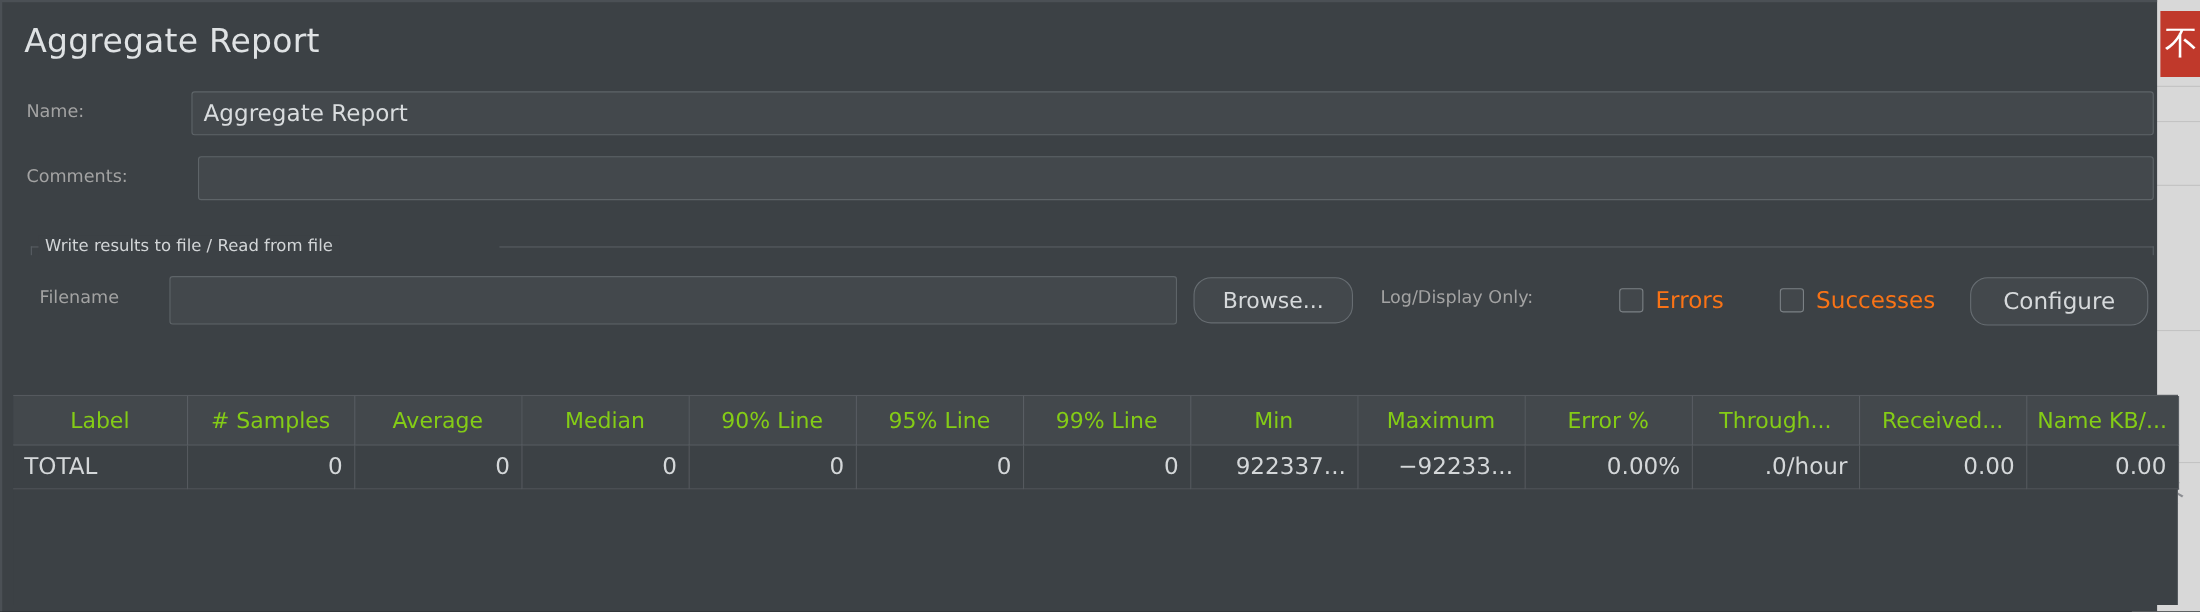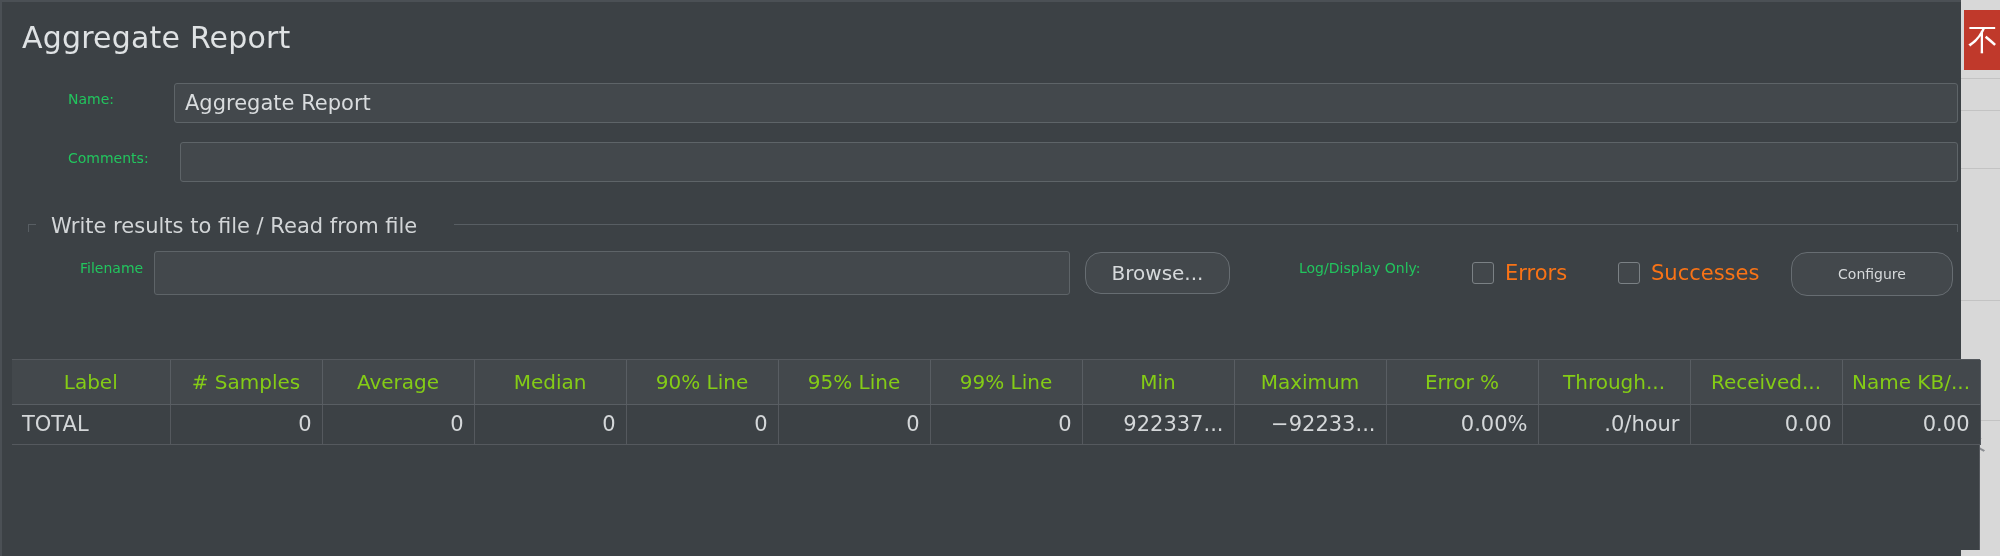--- a/index.html
+++ b/index.html
@@ -47,39 +47,39 @@
     padding-left: 48px;
   }
   .panel-title {
     position: absolute; left: 20px; top: 18px;
     font-size: 30px; color: #dfe2e4; letter-spacing: .2px;
     white-space: nowrap;
   }
 
   
   .row-label {
-    position: absolute; font-size: 14px; color: #22c55e; white-space: nowrap; margin-left: 44px;
+    position: absolute; font-size: 16px; color: #a3a3a3; white-space: nowrap;
   }
   .text-input {
     position: absolute;
     background: #43484c;
     border: 1px solid #5e6468;
     border-radius: 3px;
     color: #d9dcde;
     font-size: 21px;
     font-family: "DejaVu Sans", sans-serif;
     padding: 0 10px;
     line-height: 38px;
     white-space: nowrap; overflow: hidden;
   }
 
   
   .fieldset-title {
-    position: absolute; left: 43px; top: 212px;
-    font-size: 21px; color: #d2d5d7; white-space: nowrap;
+    position: absolute; left: 33px; top: 212px;
+    font-size: 15px; color: #d2d5d7; white-space: nowrap;
     background: #3c4145; padding: 0 6px; z-index: 3;
   }
   .fs-border {
     position: absolute; background: #585e63; z-index: 1;
   }
 
   
   .btn {
     position: absolute;
     background: #43484c;
@@ -188,21 +188,21 @@
     <div class="cb-wrap" style="left:1470px; top:259px;">
       <span class="cb-box"></span>
       <span class="cb-label">Errors</span>
     </div>
 
     <div class="cb-wrap" style="left:1616px; top:259px;">
       <span class="cb-box"></span>
       <span class="cb-label">Successes</span>
     </div>
 
-    <div class="btn" style="left:1789px; top:250px; width:162px; height:44px; line-height:42px; font-size:14px;">Configure</div>
+    <div class="btn" style="left:1789px; top:250px; width:162px; height:44px; line-height:42px; font-size:21px;">Configure</div>
 
     <div class="table-wrap">
       <div class="table-body-fill"></div>
       <table class="agg">
         <colgroup>
           <col style="width:158px">
             <col style="width:152px">
             <col style="width:152px">
           <col style="width:152px">
             <col style="width:152px">

